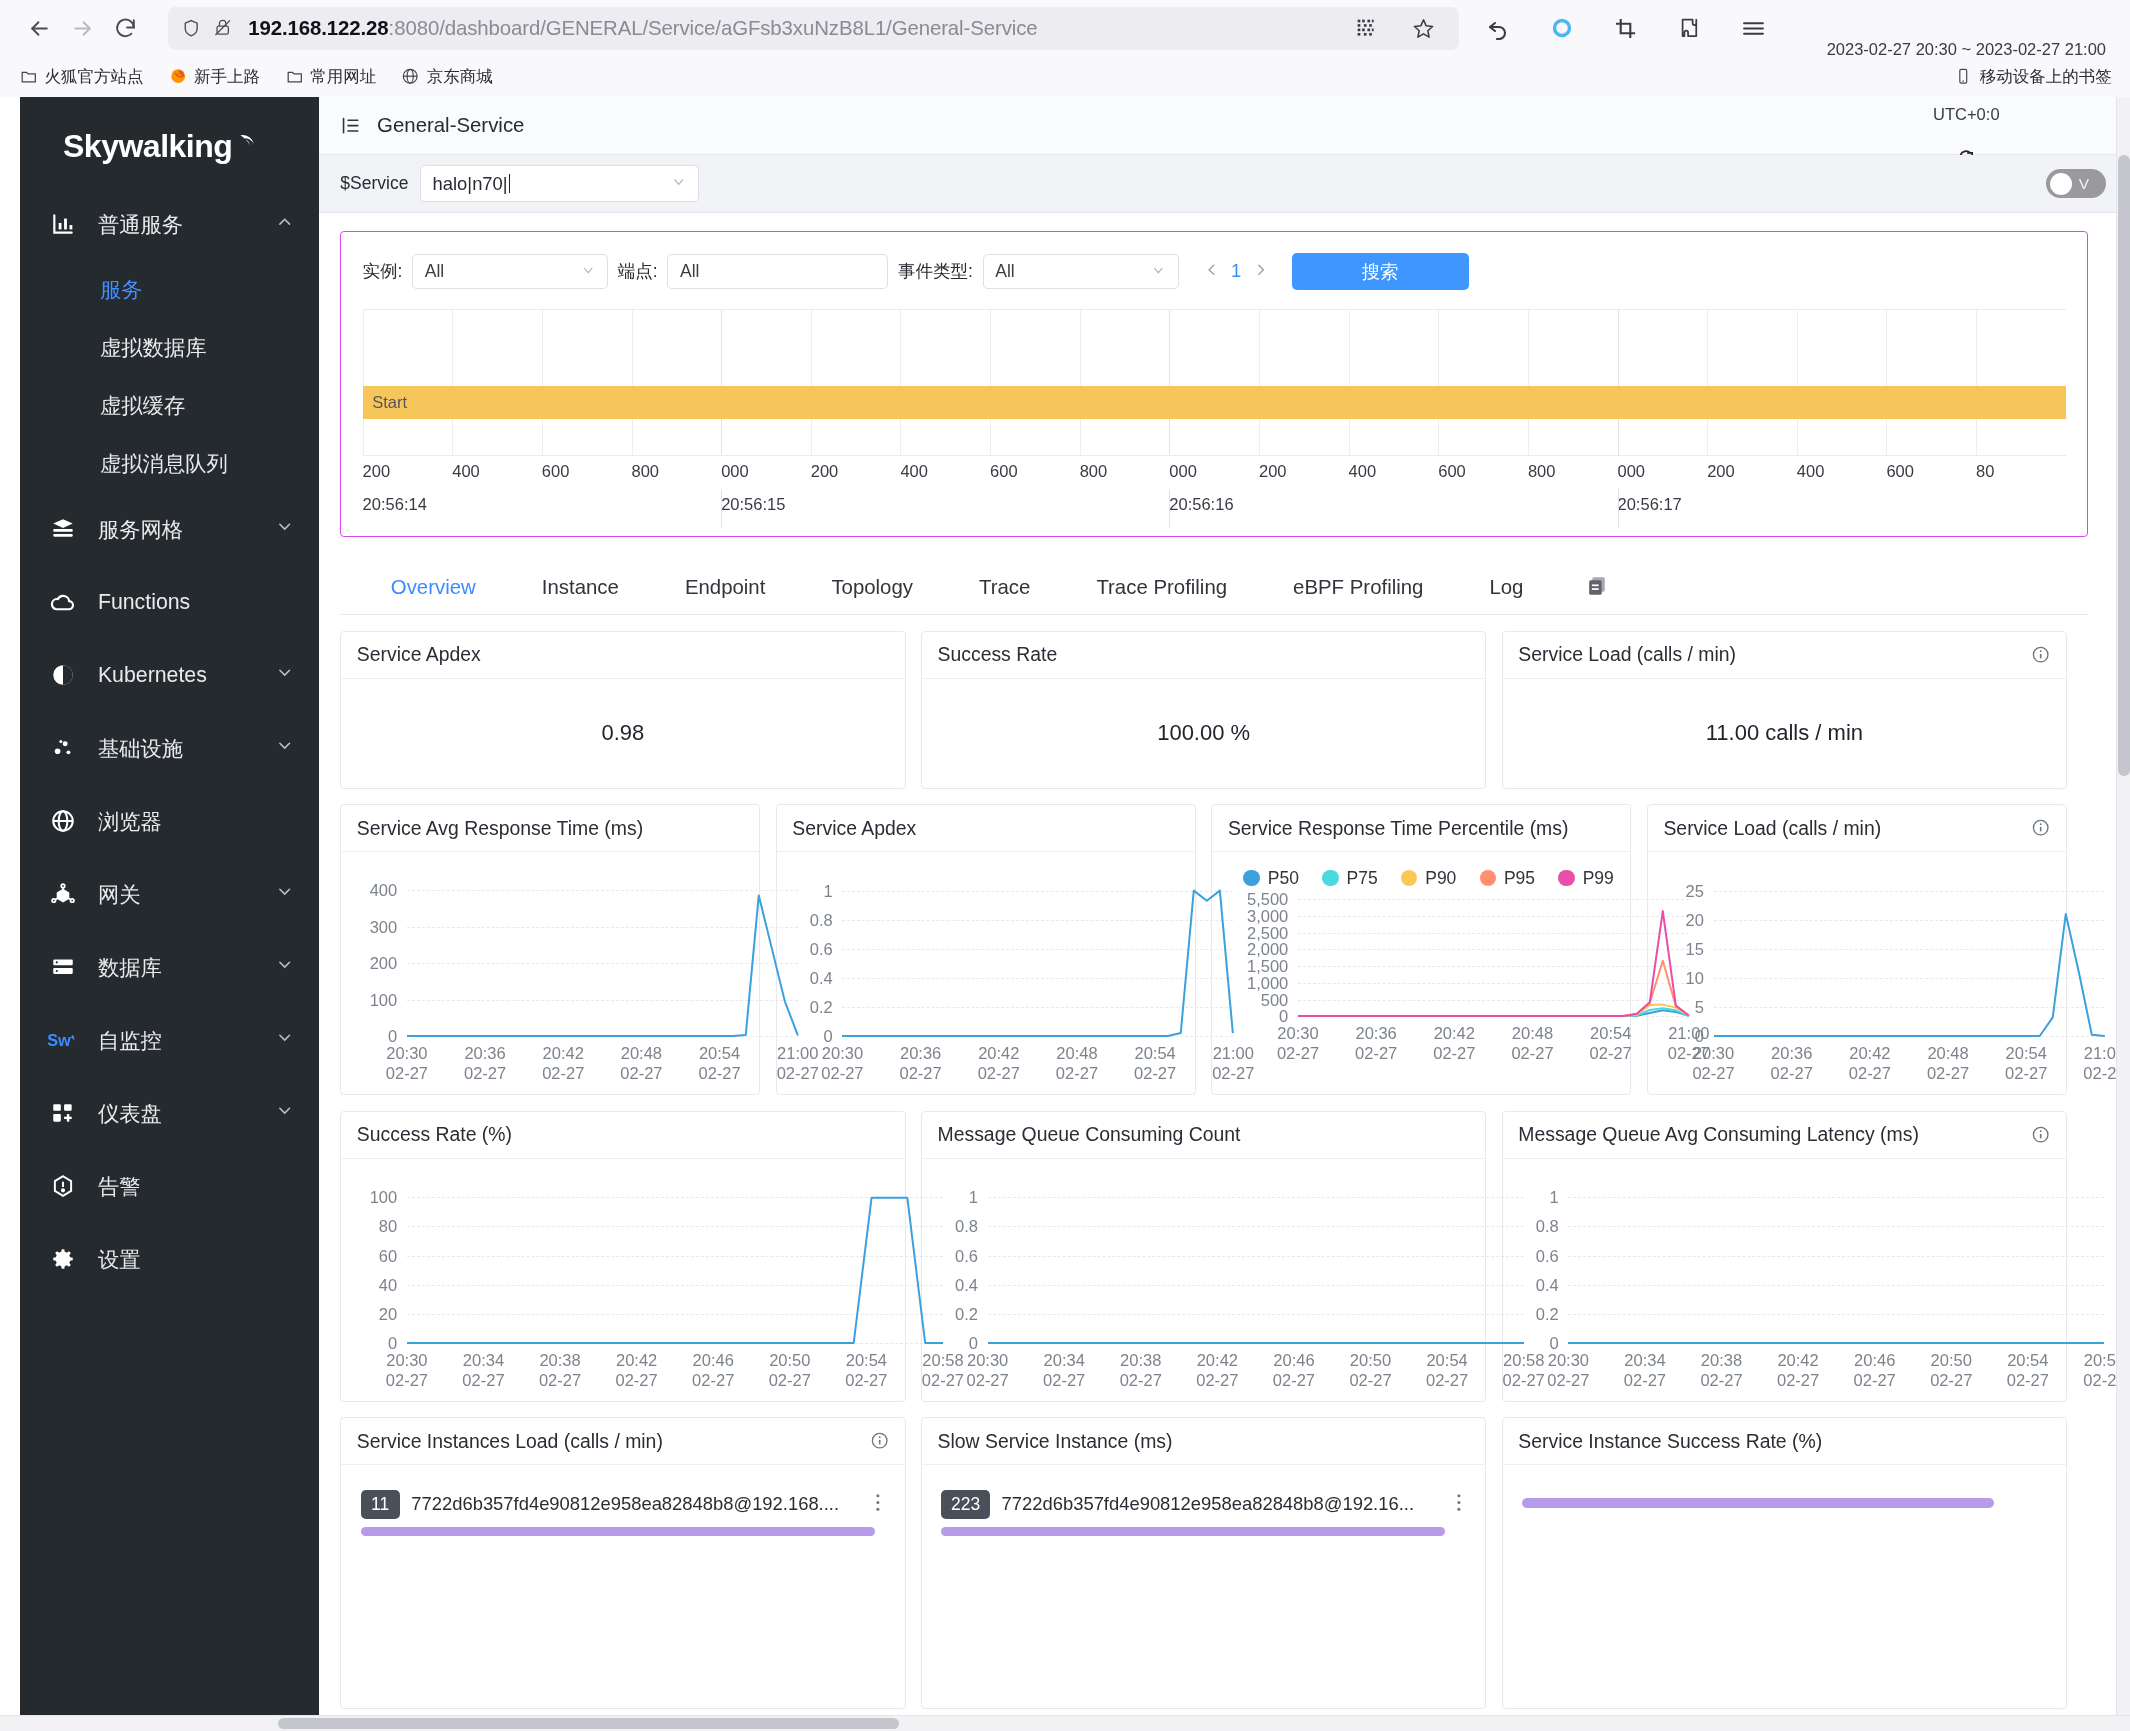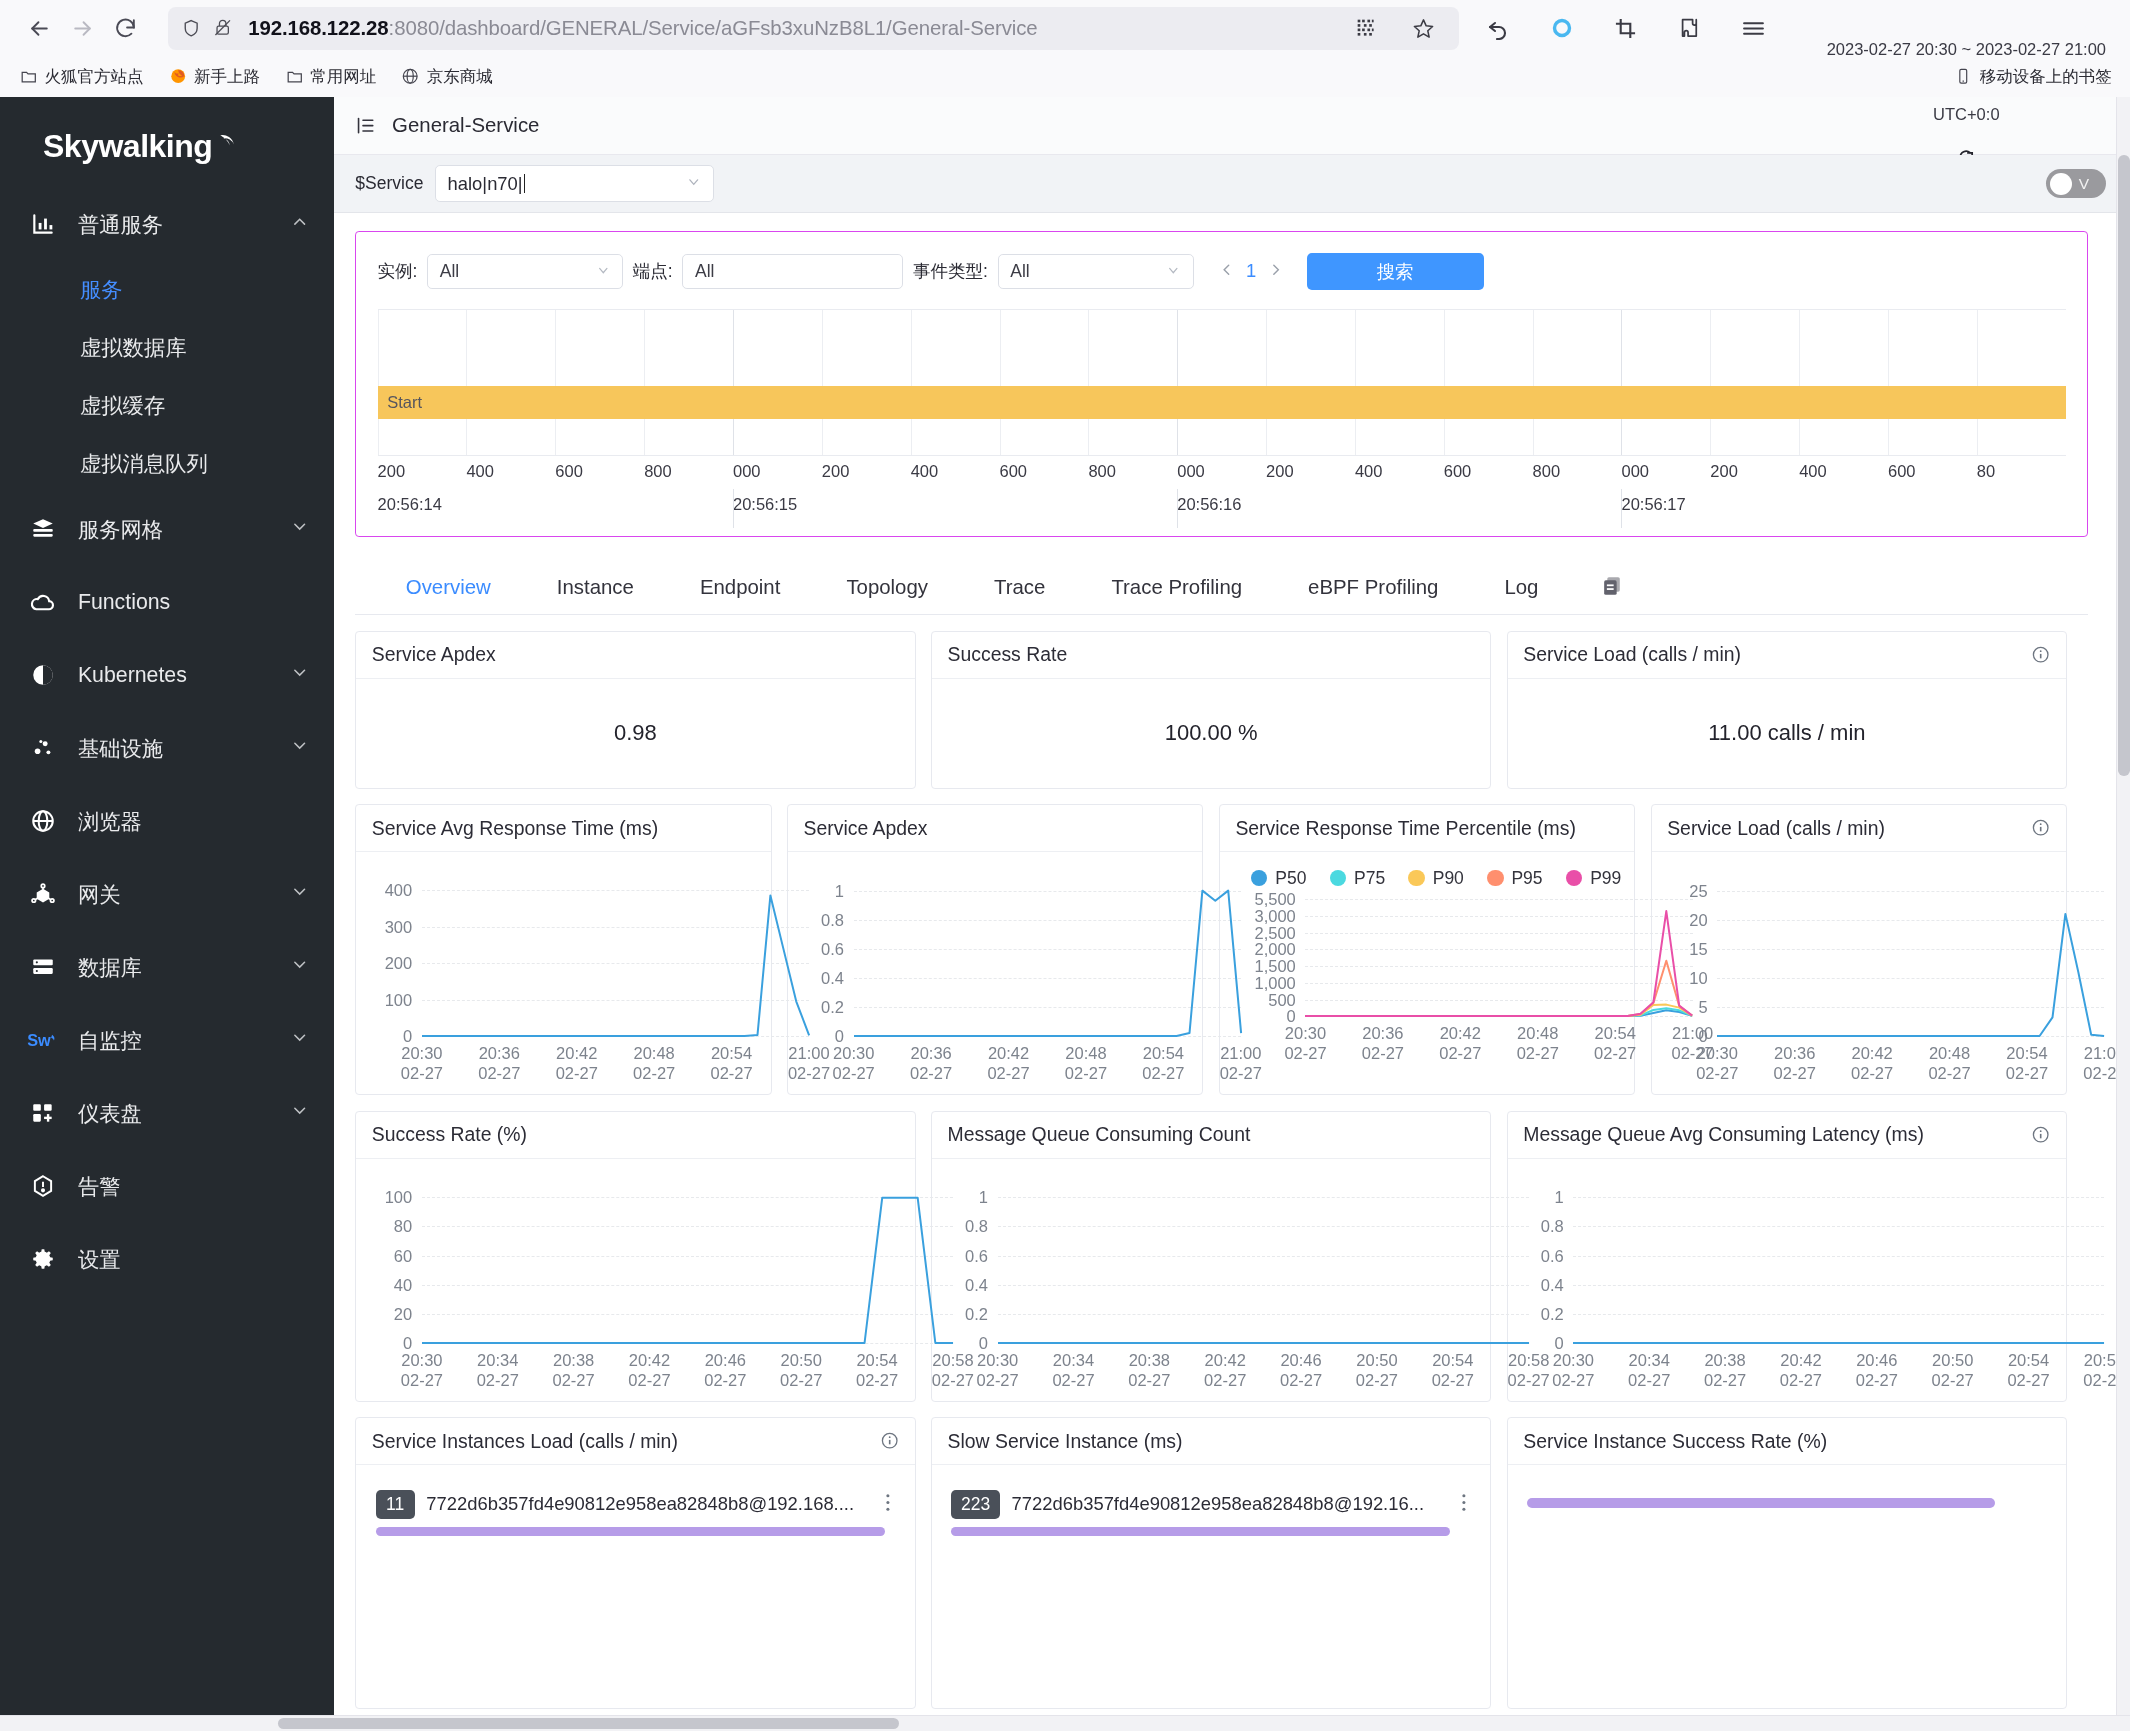--- a/index.html
+++ b/index.html
@@ -38,22 +38,22 @@
   }
   .bm { display: flex; align-items: center; gap: 6.8px; padding: 3.9px 9.7px; border-radius: 4.9px; white-space: nowrap; }
   .bm-ico { width: 18.4px; height: 18.4px; display: flex; align-items: center; justify-content: center; flex: none; }
   .bm-spacer { margin-left: auto; }
 
   
   .app { display: flex; width: 2131px; height: 1634px; }
 
   
   .sidebar {
-    width: 334px; background: #252a2f; flex: none; color: #e8eaec;
-    padding-top: 5.8px; overflow: hidden;
+    width: 299px; background: #252a2f; flex: none; color: #e8eaec;
+    padding-top: 5.8px; overflow: hidden; margin-left: 20px;
   }
   .logo { padding: 25px 0 23px 43px; display: flex; align-items: center; }
   .logo-text { font-size: 32px; font-weight: 700; letter-spacing: -0.5px; color: #fff; }
   .logo-moon { margin-left: 1.9px; }
   .nav-item {
     display: flex; align-items: center; height: 73px; padding: 0 25px 0 21.3px;
     font-size: 21.3px; color: #e9eaec; cursor: pointer;
   }
   .nav-item .ico { width: 43px; display: flex; align-items: center; justify-content: center; flex: none; color: #fff; }
   .nav-item .lbl { margin-left: 13.6px; white-space: nowrap; }

